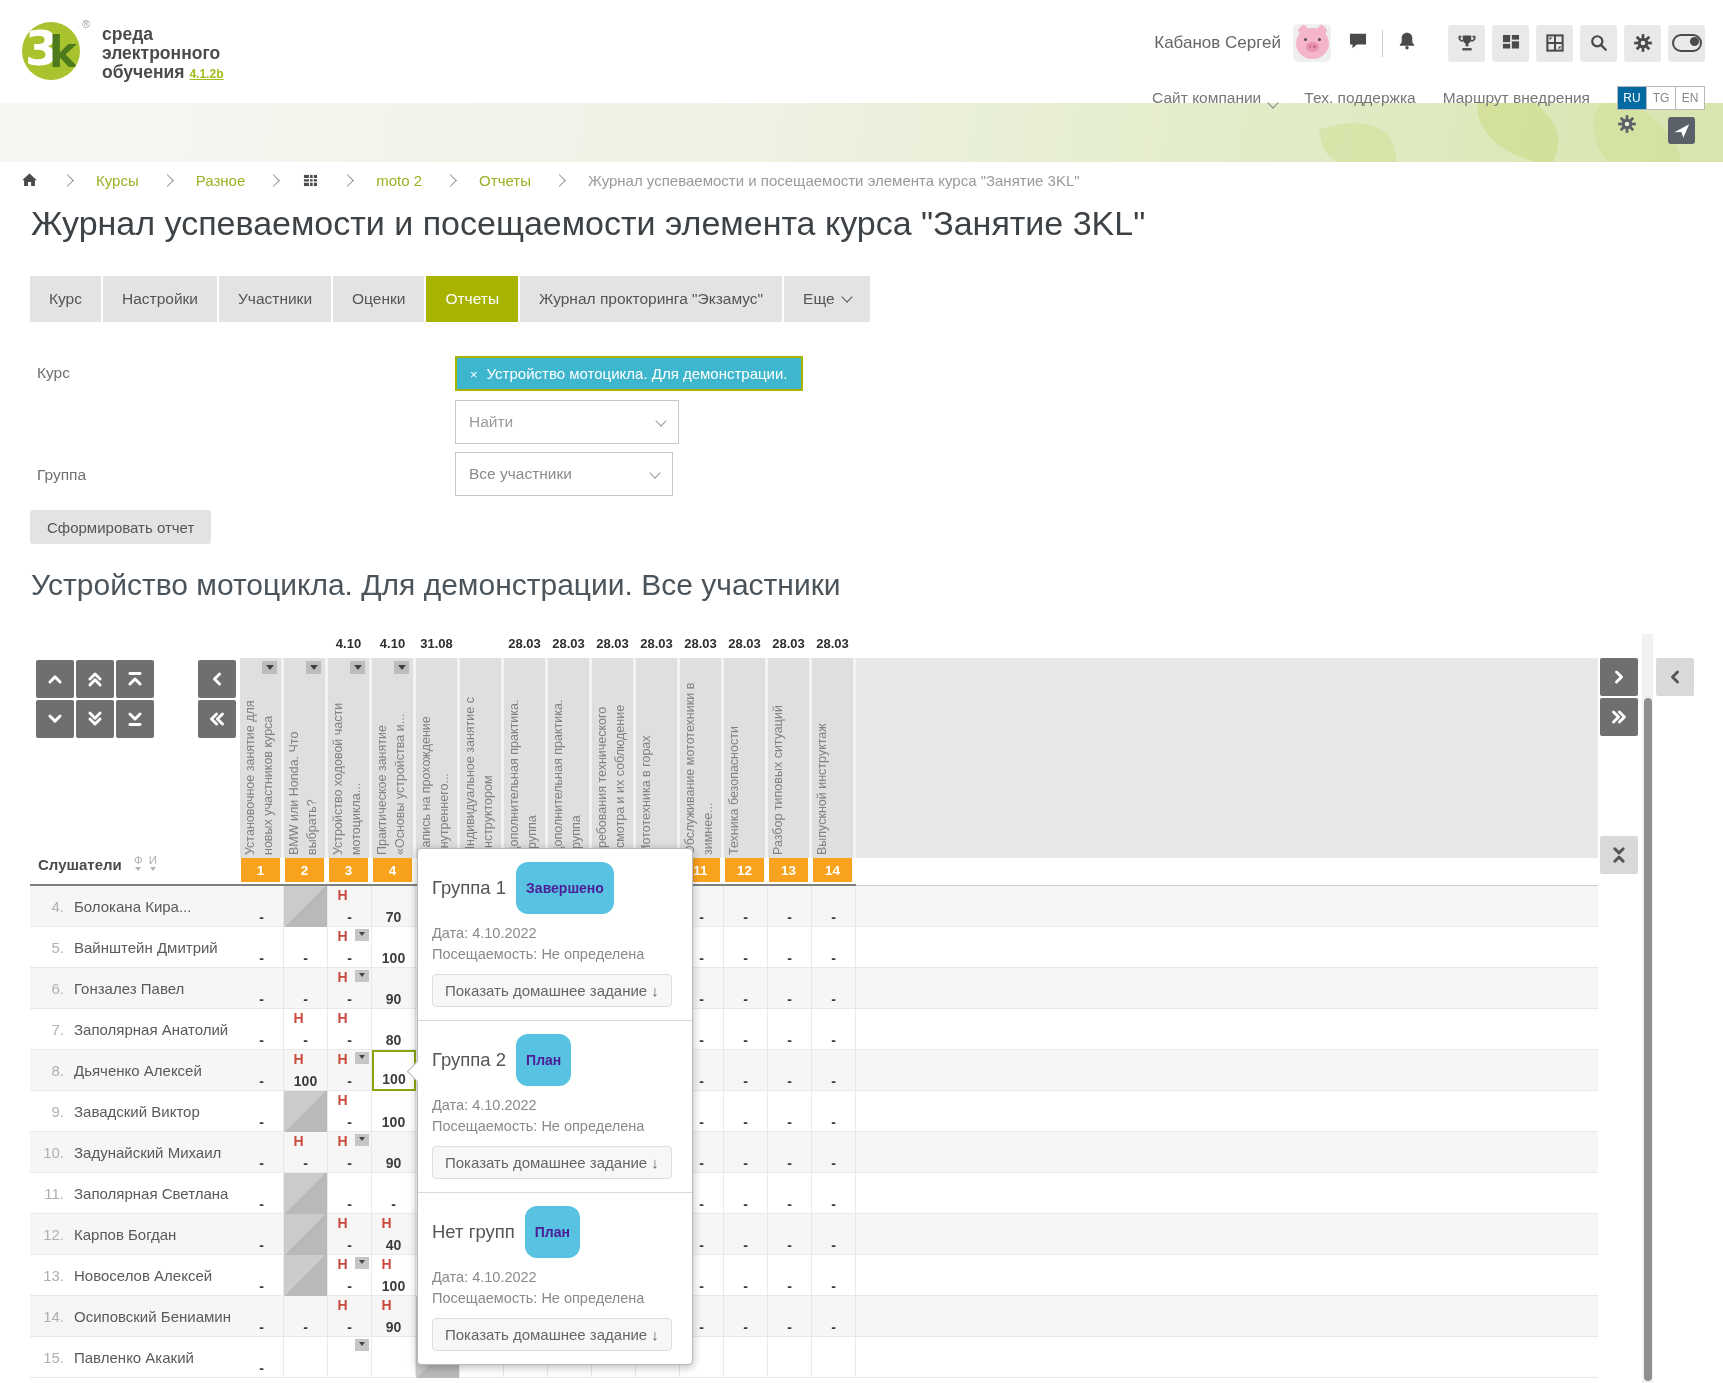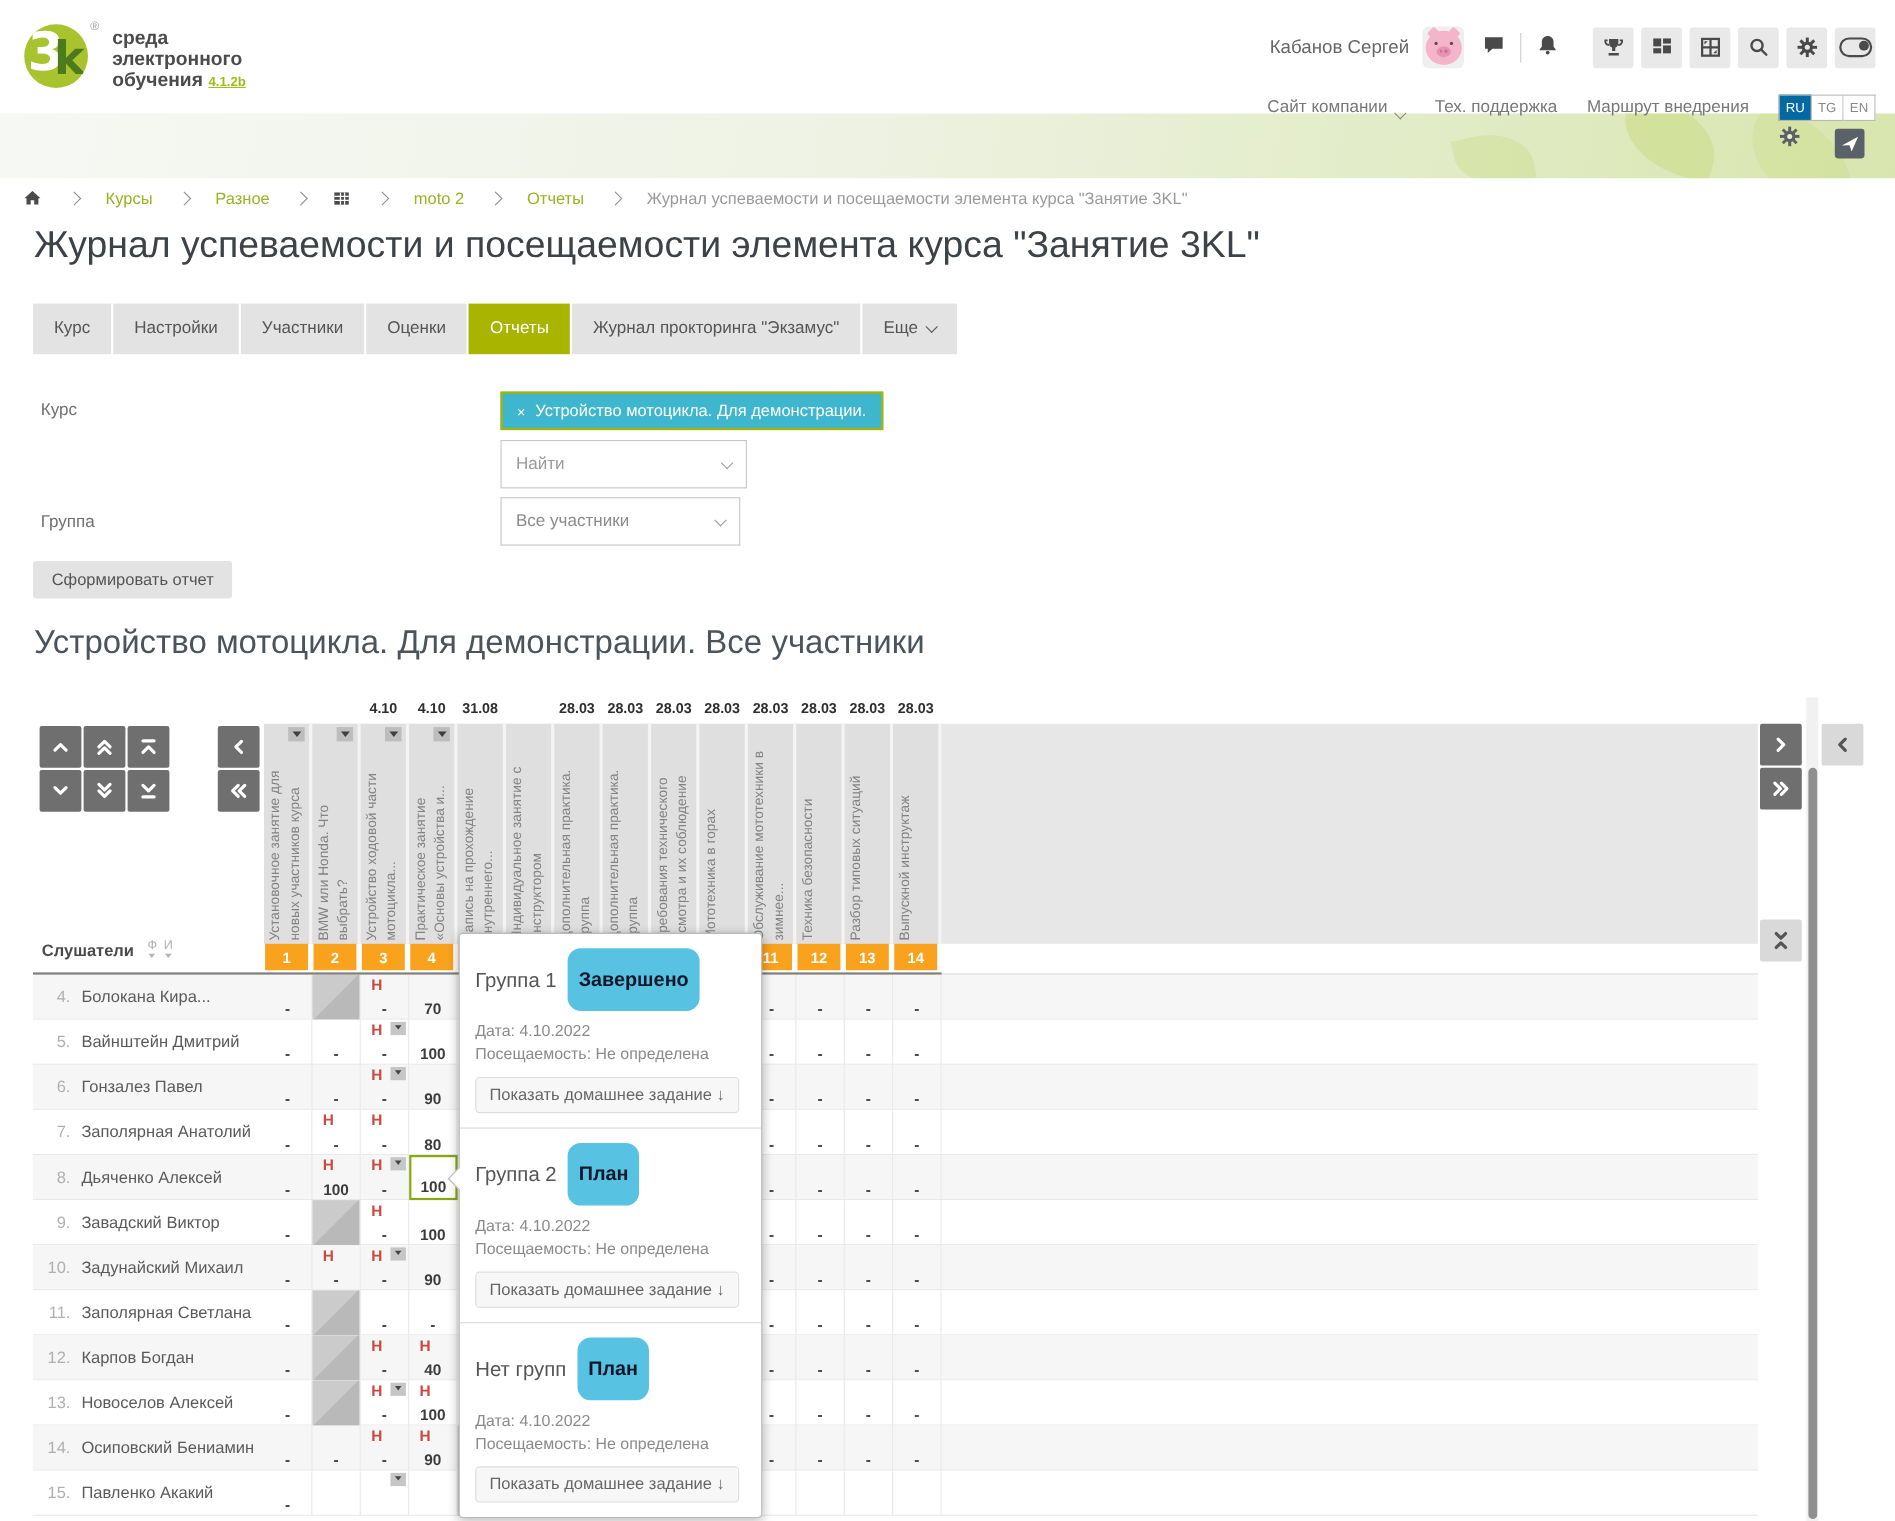--- a/index.html
+++ b/index.html
@@ -110,21 +110,21 @@
   .jtrack{position:absolute;left:1642px;top:0;width:11px;height:749px;background:#f1f1f1;z-index:4}
   .jthumb{position:absolute;left:1.5px;top:64px;width:8px;height:683px;background:#8f8f8f;border-radius:4px;cursor:pointer}
 
   
   .pop{position:absolute;left:417px;top:214px;width:276px;background:#fff;border:1px solid #b9b9b9;border-radius:4px;box-shadow:0 2px 10px rgba(0,0,0,.28);z-index:9;box-sizing:border-box}
   .parrow{position:absolute;left:-8px;top:215px;width:14px;height:14px;background:#fff;border-left:1px solid #b9b9b9;border-bottom:1px solid #b9b9b9;transform:rotate(45deg)}
   .ptitle{padding:12px 14px;font-size:14.5px;line-height:21px;color:#8d8d8d;border-bottom:1px solid #e2e2e2;background:#fcfcfc;border-radius:4px 4px 0 0}
   .psec{padding:10px 14px 13px;border-bottom:1px solid #d9d9d9}
   .psec:last-child{border-bottom:none}
   .psec h3{margin:3px 0 9px;font-size:18.5px;font-weight:400;color:#555;display:flex;align-items:center;gap:10px}
-  .pill{background:#58c2e2;color:#0f172a;font-size:18px;font-weight:700;padding:18px 10px;border-radius:12px}
+  .pill{background:#58c2e2;color:#4c1d95;font-size:14px;font-weight:700;padding:18px 10px;border-radius:12px}
   .pline{font-size:14.5px;color:#8a8a8a;line-height:21px}
   .pbtn{margin-top:9px;display:inline-block;border:1px solid #ddd;background:#f7f7f7;border-radius:4px;padding:7px 12px;font-size:15px;color:#666;cursor:pointer}
 </style>
 </head>
 <body>
 
 <div id="app">
 
   <header class="topbar">
     <div class="logo-mark">

